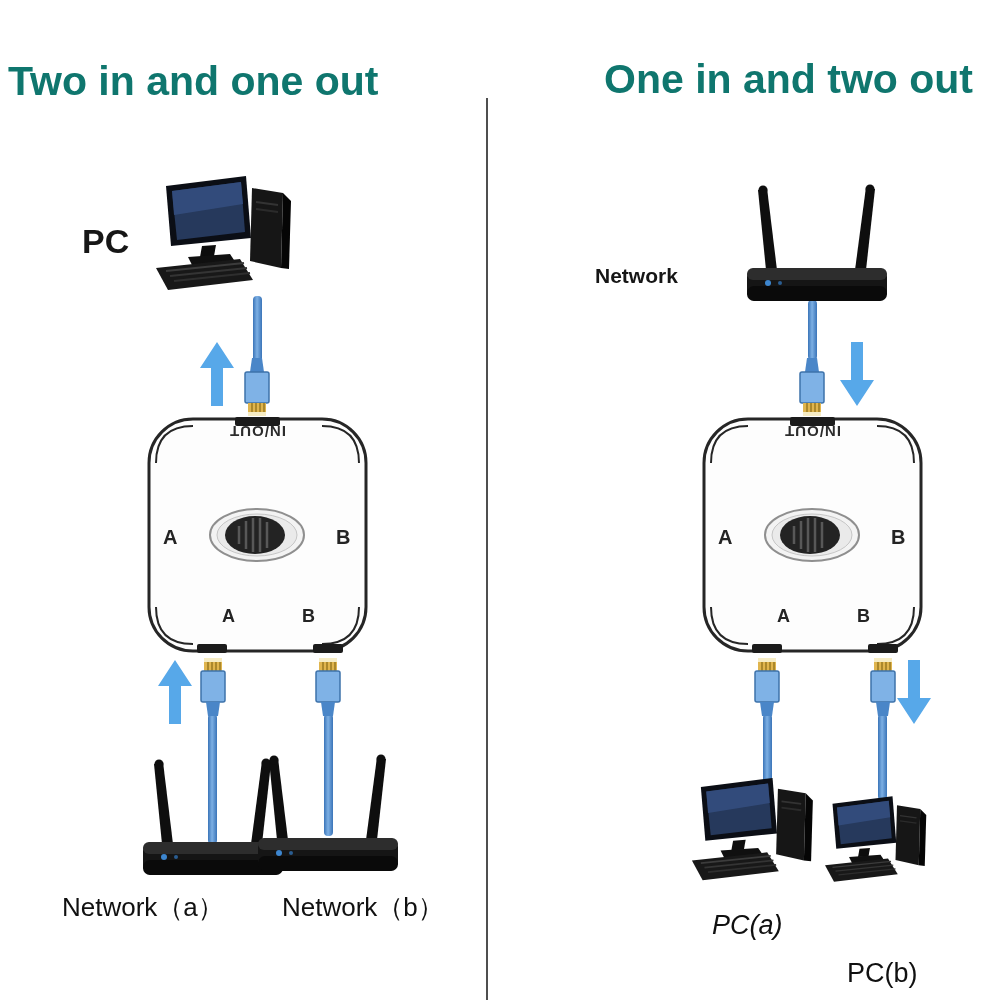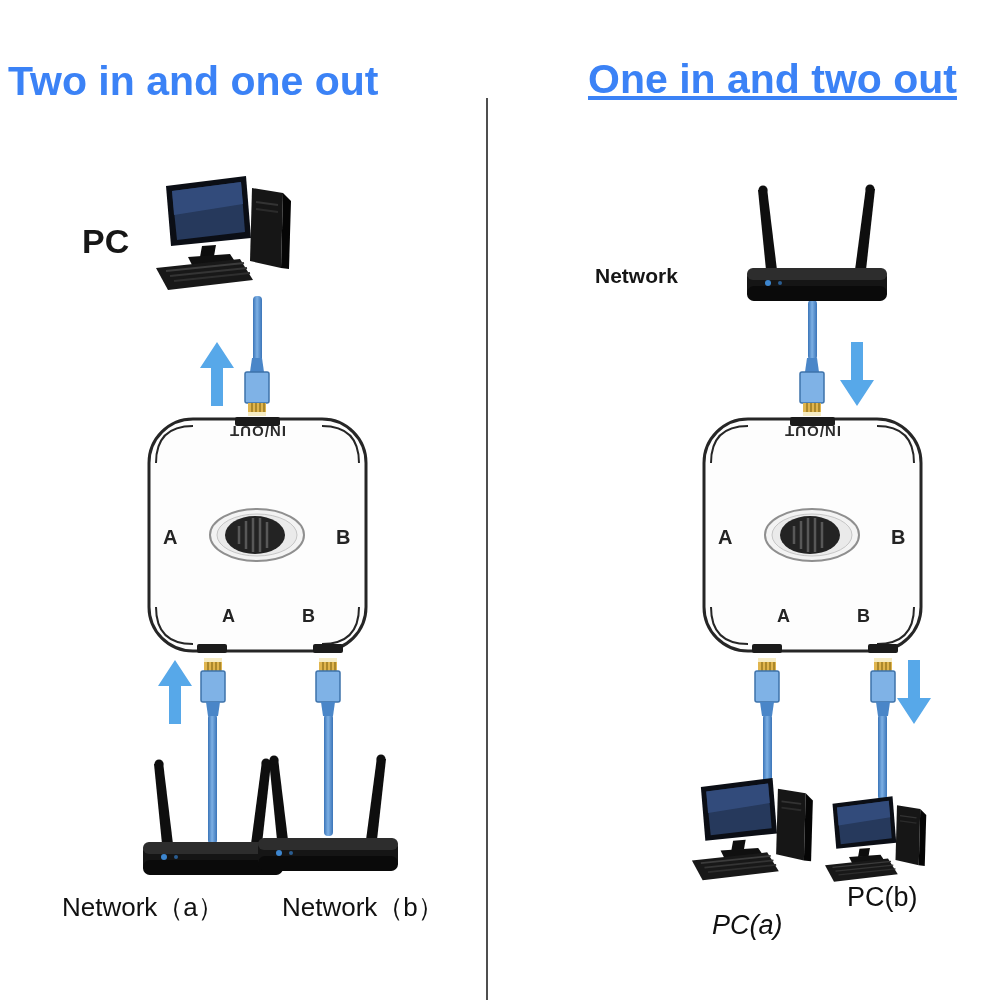--- a/index.html
+++ b/index.html
@@ -2,21 +2,21 @@
 <html><head>
 <meta charset="utf-8">
 <style>
   * { margin:0; padding:0; box-sizing:border-box; }
   html,body { background:#ffffff; }
   #canvas {
     position:relative; width:1000px; height:1000px; background:#ffffff;
     overflow:hidden; font-family:"Liberation Sans", sans-serif; color:#111;
   }
   .abs { position:absolute; }
-  .title { position:absolute; font-size:41px; font-weight:bold; color:#3b82f6; white-space:nowrap; }
+  .title { position:absolute; font-size:41px; font-weight:bold; color:#0f766e; white-space:nowrap; }
   .divider { position:absolute; width:2px; background:#4f4f4f; }
   .cable {
     position:absolute; width:9px; border-radius:4px;
     background:linear-gradient(90deg,#3a74b8,#7db0e4 45%,#3a74b8);
   }
   .dev-label { position:absolute; font-weight:bold; color:#161616; white-space:nowrap; }
   .sw-label  { position:absolute; font-weight:bold; color:#242424; }
   .inout {
     position:absolute; width:225px; text-align:center; font-size:15px; font-weight:bold;
     letter-spacing:1px; color:#2c2c2c; transform:rotate(180deg);
@@ -149,21 +149,21 @@
 
   <div class="dev-label" style="left:82px;top:222px;font-size:34px;text-align:right;">PC</div>
   <div class="inout" style="left:145px;top:423px;">IN/OUT</div>
   <div class="sw-label" style="left:163px;top:526px;font-size:20px;">A</div>
   <div class="sw-label" style="left:336px;top:526px;font-size:20px;">B</div>
   <div class="sw-label" style="left:222px;top:606px;font-size:18px;">A</div>
   <div class="sw-label" style="left:302px;top:606px;font-size:18px;">B</div>
   <div class="caption b" style="left:62px;top:890px;">Network（a）</div>
   <div class="caption b" style="left:282px;top:890px;">Network（b）</div>
 
-  <div class="title" style="left:588px;top:56px;text-decoration:underline;">One in and two out</div>
+  <div class="title" style="left:604px;top:56px;">One in and two out</div>
 
   <div class="cable" style="left:808px;top:300px;height:60px;"></div>
   <div class="cable" style="left:763px;top:714px;height:78px;"></div>
   <div class="cable" style="left:878px;top:714px;height:86px;"></div>
 
   <svg class="abs" style="left:797px;top:358px;" width="30" height="58">
       <use href="#sym-conn-down"></use>
     </svg>
   <svg class="abs" style="left:752px;top:658px;" width="30" height="58">
       <use href="#sym-conn-up"></use>
@@ -192,15 +192,15 @@
       <use href="#sym-pc"></use>
     </svg>
 
   <div class="dev-label" style="left:595px;top:264px;font-size:21px;">Network</div>
   <div class="inout" style="left:700px;top:423px;">IN/OUT</div>
   <div class="sw-label" style="left:718px;top:526px;font-size:20px;">A</div>
   <div class="sw-label" style="left:891px;top:526px;font-size:20px;">B</div>
   <div class="sw-label" style="left:777px;top:606px;font-size:18px;">A</div>
   <div class="sw-label" style="left:857px;top:606px;font-size:18px;">B</div>
   <div class="caption" style="left:712px;top:910px;font-style:italic;">PC(a)</div>
-  <div class="caption" style="left:847px;top:882px;">PC(b)</div>
+  <div class="caption" style="left:847px;top:958px;">PC(b)</div>
 
 </div>
 
 </body></html>

